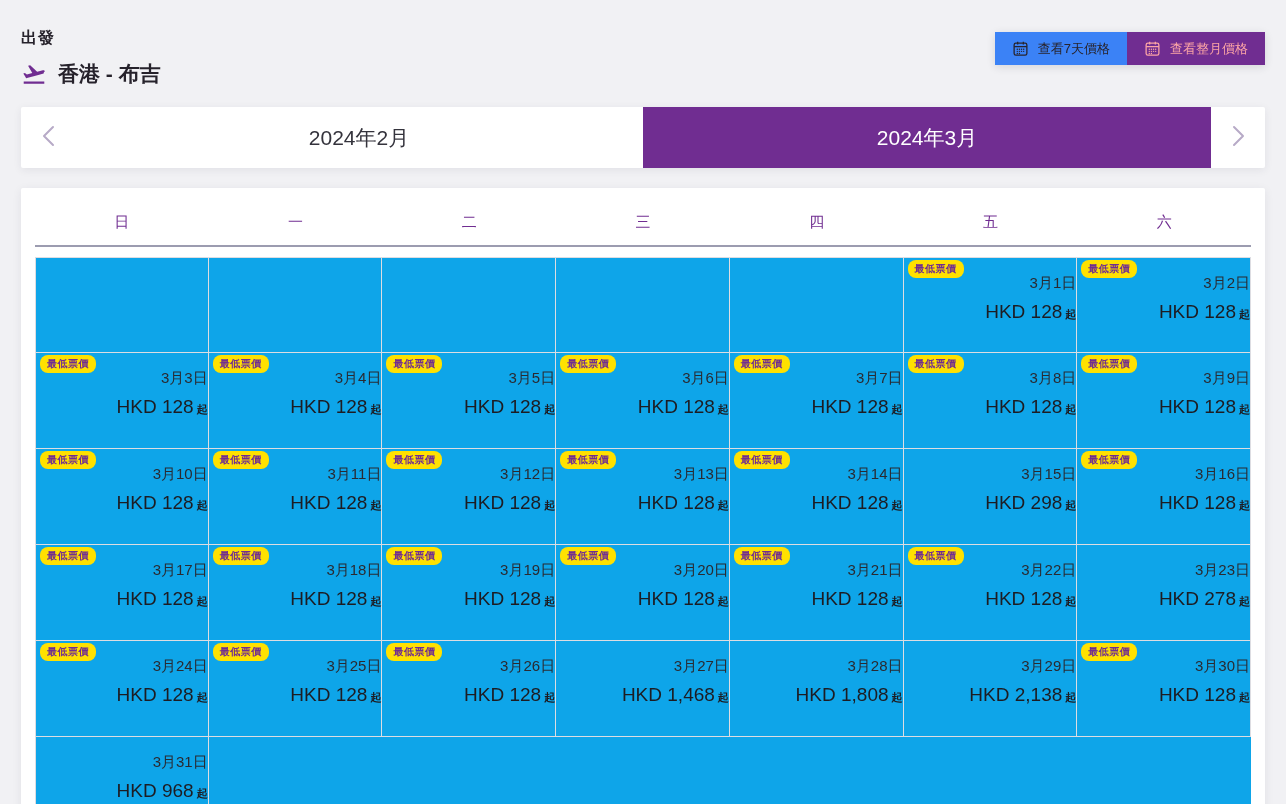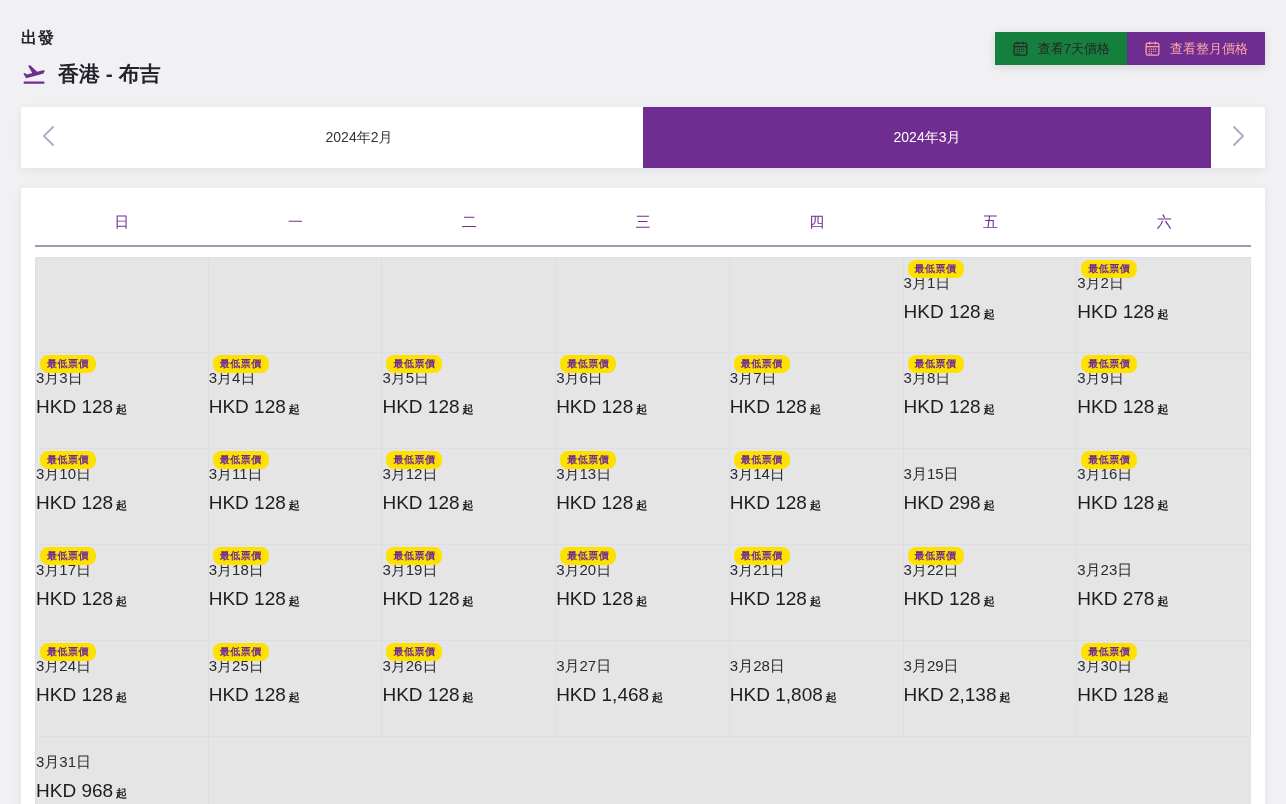--- a/index.html
+++ b/index.html
@@ -23,50 +23,50 @@
   .header-row{display:flex;justify-content:space-between;align-items:flex-start;padding-top:28px;}
   .departure-label{font-size:16px;font-weight:bold;letter-spacing:1px;}
   .route-row{display:flex;align-items:center;gap:11px;margin-top:11px;justify-content:flex-end;}
   .route-title{font-size:21px;font-weight:bold;}
   .plane-icon{display:flex;align-items:center;}
 
   
   .view-toggle{display:flex;background:#fff;box-shadow:0 2px 8px rgba(40,40,60,.14);margin-top:4px;border-radius:2px;}
   .toggle-btn{
     display:flex;align-items:center;gap:9px;height:33px;padding:0 17px;
-    font-size:13px;border:none;background:#15803d;color:#28242c;cursor:pointer;
+    font-size:13px;border:none;background:#3b82f6;color:#28242c;cursor:pointer;
     font-family:inherit;white-space:nowrap;
   }
   .toggle-btn.active{background:var(--purple);color:#fca5a5;}
   .cal-icon{display:inline-flex;}
 
   
   .month-bar{
     margin-top:19px;height:61px;background:#fff;border-radius:2px;
     display:flex;align-items:stretch;box-shadow:0 2px 8px rgba(40,40,60,.08);
   }
   .chevron-btn{width:54px;display:flex;align-items:center;justify-content:center;background:none;border:none;cursor:pointer;padding:0;}
   .month-tabs{flex:1;display:flex;}
   .month-tab{
     flex:1;display:flex;align-items:center;justify-content:center;
-    font-size:14px;color:#34333c;cursor:pointer;
+    font-size:21px;color:#34333c;cursor:pointer;
   }
   .month-tab.selected{background:var(--purple);color:#fff;text-align:right;}
 
   
   .calendar-panel{
     margin-top:20px;background:#fff;border-radius:2px;
     box-shadow:0 2px 10px rgba(40,40,60,.08);
     padding:25px 14px 32px;
   }
   .weekday-row{display:grid;grid-template-columns:repeat(7,1fr);padding-bottom:13px;border-bottom:2px solid #9c9cb0;}
   .weekday{text-align:center;color:var(--purple);font-size:15px;}
   .grid{display:grid;grid-template-columns:repeat(7,1fr);margin-top:10px;}
   .cell{
-    position:relative;height:96px;text-align:left;background:#e5e5e5;
+    position:relative;height:96px;text-align:right;background:#0ea5e9;
     border-right:1px solid var(--line);border-bottom:1px solid var(--line);
   }
   .cell.row-first{border-top:1px solid var(--line);}
   .cell.col-first{border-left:1px solid var(--line);}
   .cell.blank{border:none;}
   .cell.day{cursor:pointer;}
   .badge{
     position:absolute;top:2px;left:4px;
     background:var(--yellow);color:var(--purple);
     font-size:10px;font-weight:bold;line-height:1;

